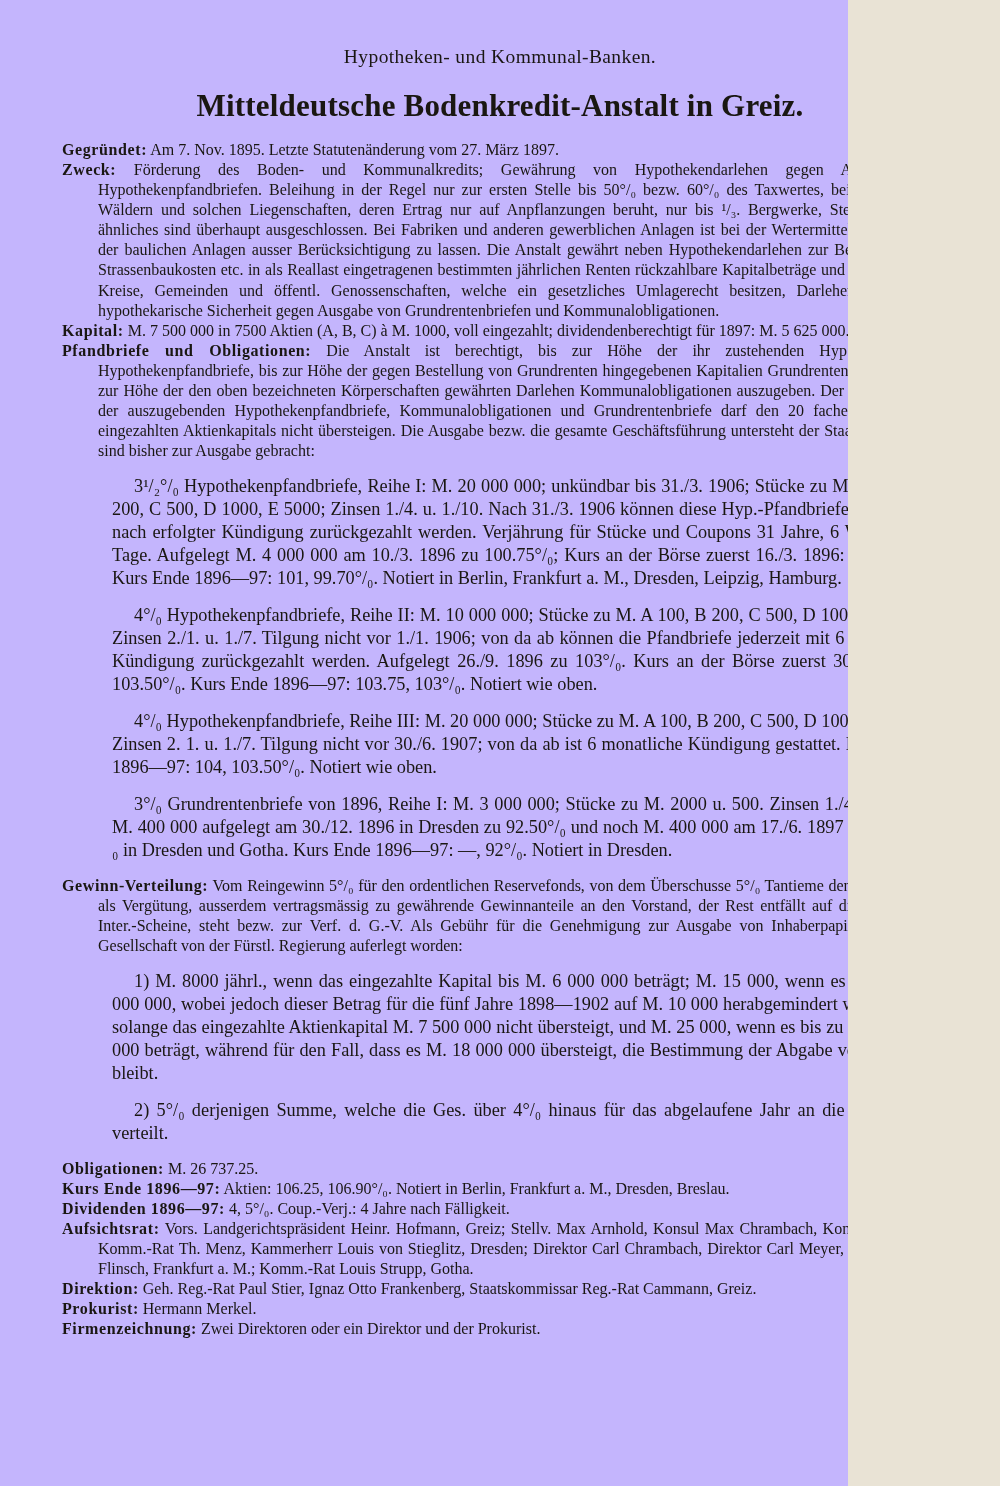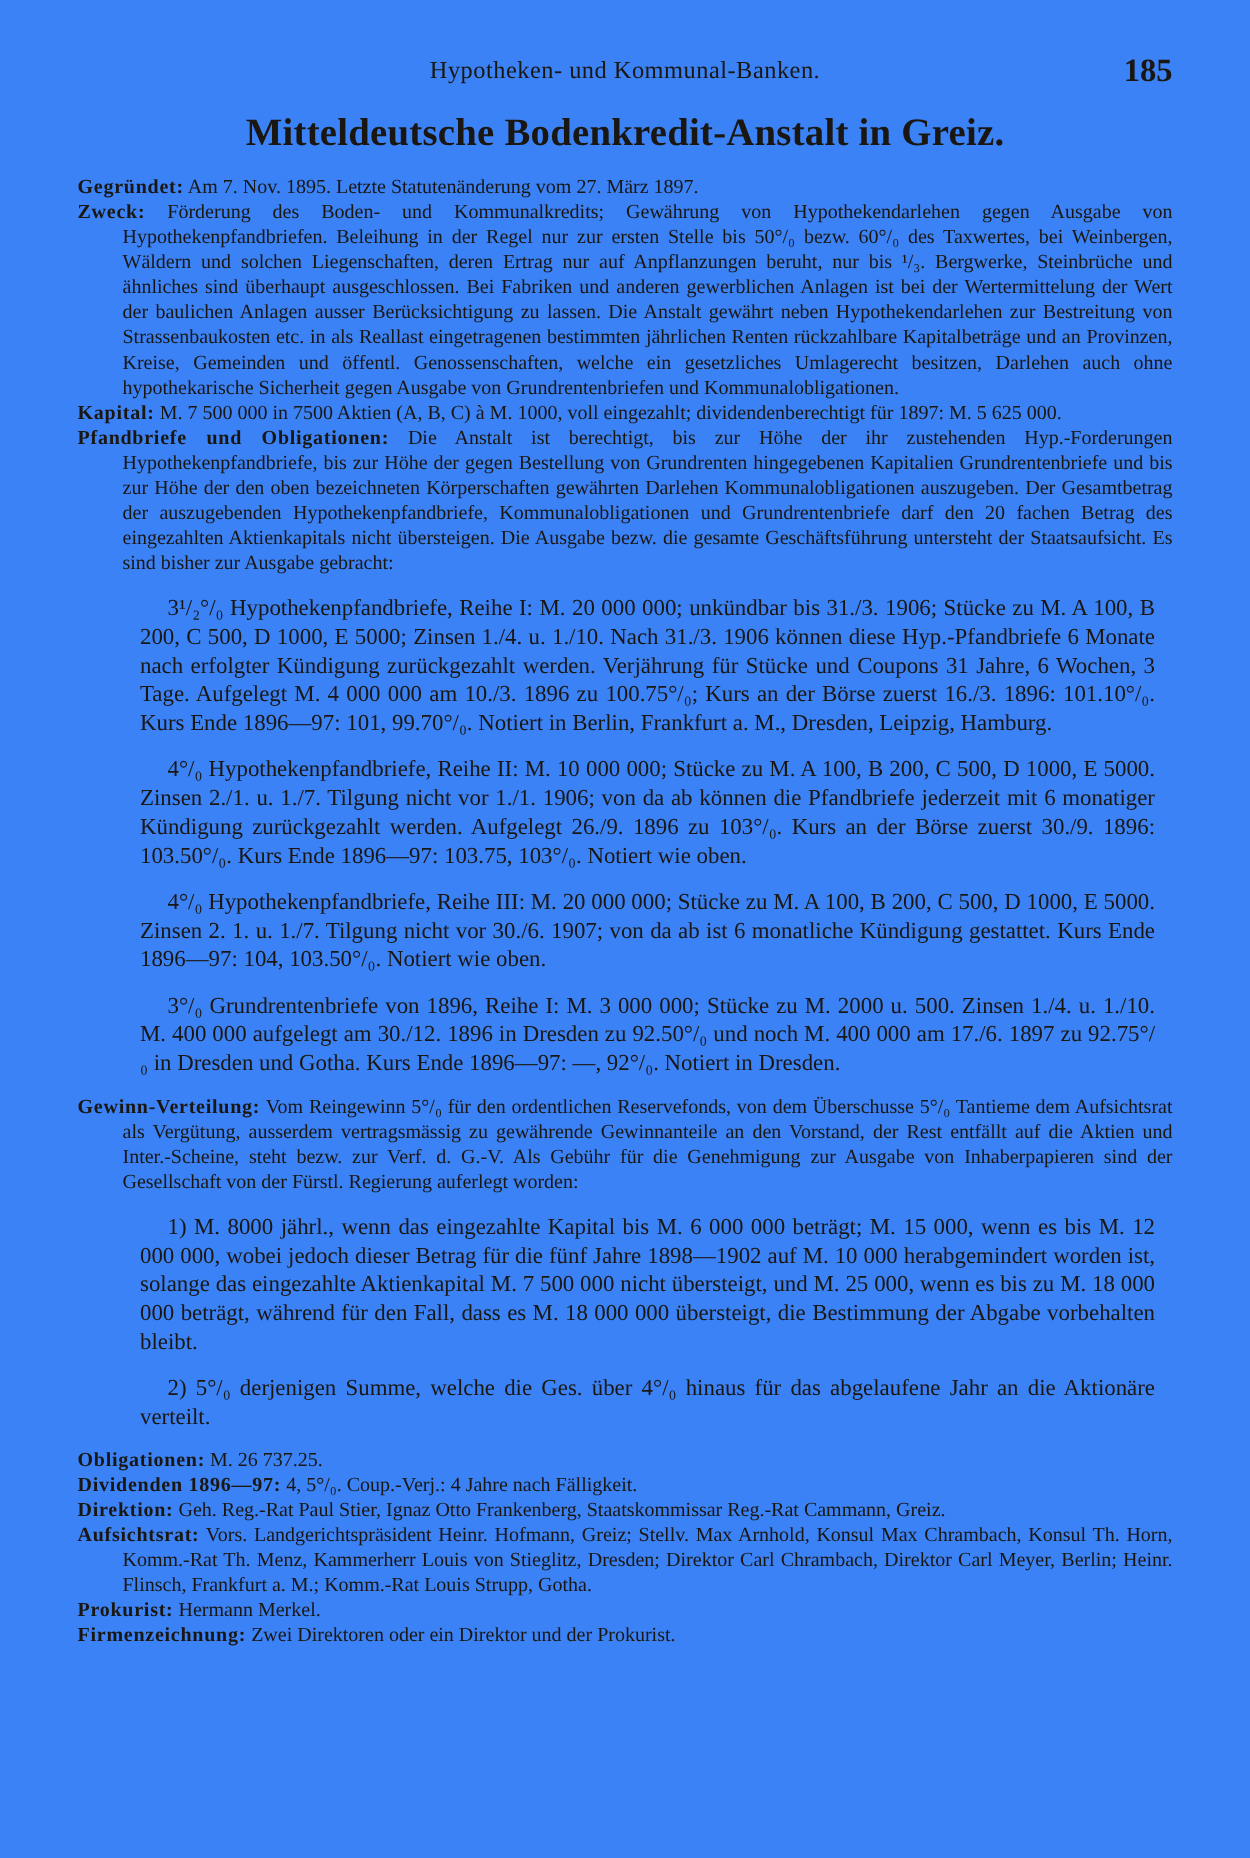--- a/index.html
+++ b/index.html
@@ -2,23 +2,23 @@
 <html><head>
 <meta charset="utf-8">
 <style>
   html, body {
     margin: 0;
     padding: 0;
     background: #e9e3d5;
   }
   .page {
     position: relative;
-    width: 1000px;
+    width: 848px;
     height: 1486px;
-    background: #3b82f6;
+    background: #c4b5fd;
     box-sizing: border-box;
     font-family: "Liberation Serif", serif;
     color: #1a1712;
     overflow: hidden;
   }
   .inner {
     position: absolute;
     left: 62px;
     top: 46px;
     width: 876px;
@@ -118,27 +118,30 @@
     <div>
       <p class="sub">1) M. 8000 jährl., wenn das eingezahlte Kapital bis M. 6 000 000 beträgt; M. 15 000, wenn es bis M. 12 000 000, wobei jedoch dieser Betrag für die fünf Jahre 1898—1902 auf M. 10 000 herabgemindert worden ist, solange das eingezahlte Aktienkapital M. 7 500 000 nicht übersteigt, und M. 25 000, wenn es bis zu M. 18 000 000 beträgt, während für den Fall, dass es M. 18 000 000 übersteigt, die Bestimmung der Abgabe vorbehalten bleibt.</p>
       <p class="sub">2) 5°/₀ derjenigen Summe, welche die Ges. über 4°/₀ hinaus für das abgelaufene Jahr an die Aktionäre verteilt.</p>
     </div>
 
     <div>
       <p class="entry">
         <span class="lbl">Obligationen:</span><span> M. 26 737.25.</span>
       </p>
       <p class="entry">
+        <span class="lbl">Kurs Ende 1896—97:</span><span> Aktien: 106.25, 106.90°/₀.  Notiert in Berlin, Frankfurt a. M., Dresden, Breslau.</span>
+      </p>
+      <p class="entry">
         <span class="lbl">Dividenden 1896—97:</span><span> 4, 5°/₀.  Coup.-Verj.: 4 Jahre nach Fälligkeit.</span>
       </p>
       <p class="entry">
-        <span class="lbl">Direktion:</span><span> Geh. Reg.-Rat Paul Stier, Ignaz Otto Frankenberg, Staatskommissar Reg.-Rat Cammann, Greiz.</span>
+        <span class="lbl">Aufsichtsrat:</span><span> Vors. Landgerichtspräsident Heinr. Hofmann, Greiz; Stellv. Max Arnhold, Konsul Max Chrambach, Konsul Th. Horn, Komm.-Rat Th. Menz, Kammerherr Louis von Stieglitz, Dresden; Direktor Carl Chrambach, Direktor Carl Meyer, Berlin; Heinr. Flinsch, Frankfurt a. M.; Komm.-Rat Louis Strupp, Gotha.</span>
       </p>
       <p class="entry">
-        <span class="lbl">Aufsichtsrat:</span><span> Vors. Landgerichtspräsident Heinr. Hofmann, Greiz; Stellv. Max Arnhold, Konsul Max Chrambach, Konsul Th. Horn, Komm.-Rat Th. Menz, Kammerherr Louis von Stieglitz, Dresden; Direktor Carl Chrambach, Direktor Carl Meyer, Berlin; Heinr. Flinsch, Frankfurt a. M.; Komm.-Rat Louis Strupp, Gotha.</span>
+        <span class="lbl">Direktion:</span><span> Geh. Reg.-Rat Paul Stier, Ignaz Otto Frankenberg, Staatskommissar Reg.-Rat Cammann, Greiz.</span>
       </p>
       <p class="entry">
         <span class="lbl">Prokurist:</span><span> Hermann Merkel.</span>
       </p>
       <p class="entry">
         <span class="lbl">Firmenzeichnung:</span><span> Zwei Direktoren oder ein Direktor und der Prokurist.</span>
       </p>
     </div>
 
   </div>

